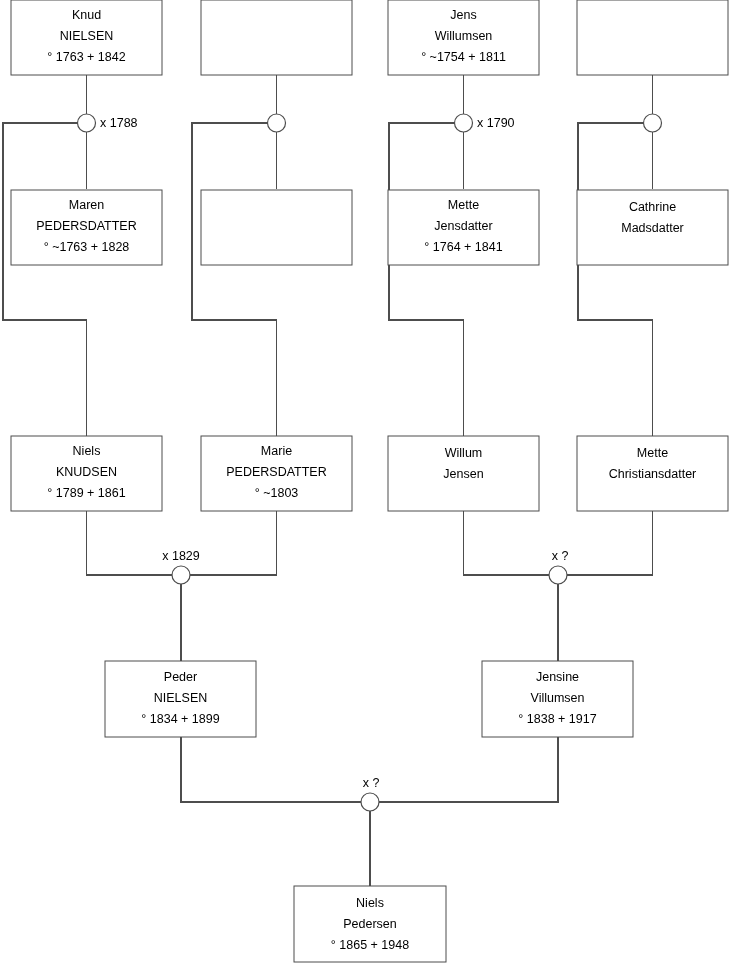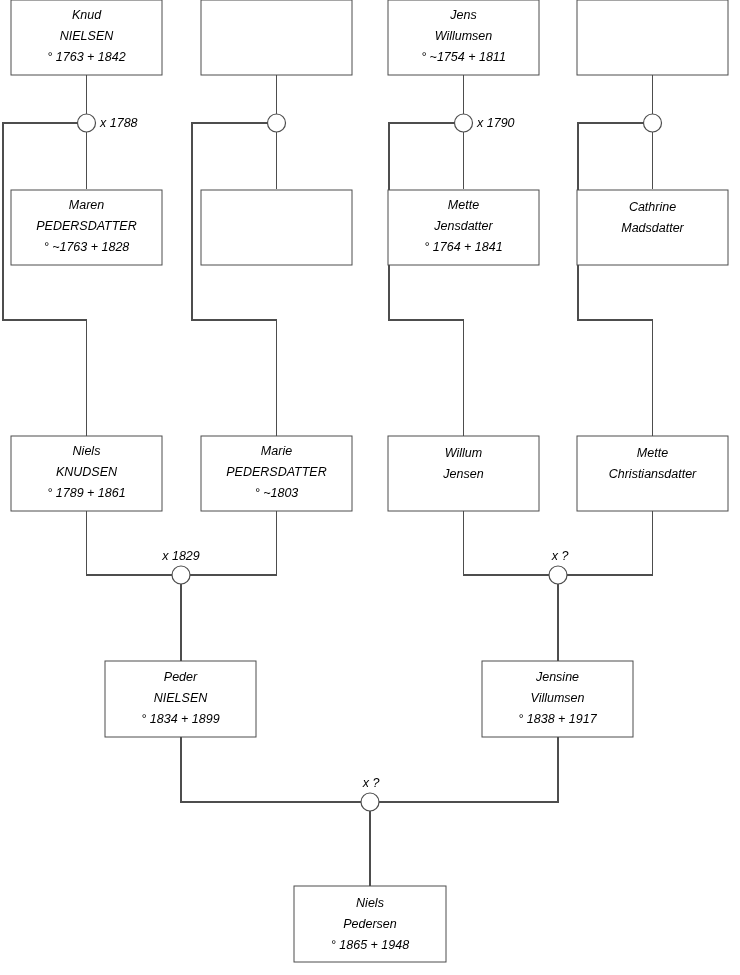--- a/index.html
+++ b/index.html
@@ -10,21 +10,20 @@
   body {
     width: 740px;
     height: 975px;
     font-family: "Liberation Sans", sans-serif;
     overflow: hidden;
   }
   #chart-root {
     position: relative;
     width: 740px;
     height: 975px;
-    font-style: italic;
   }
   svg.tree-canvas {
     position: absolute;
     top: 0;
     left: 0;
     width: 740px;
     height: 975px;
     display: block;
   }
   .person-box {

